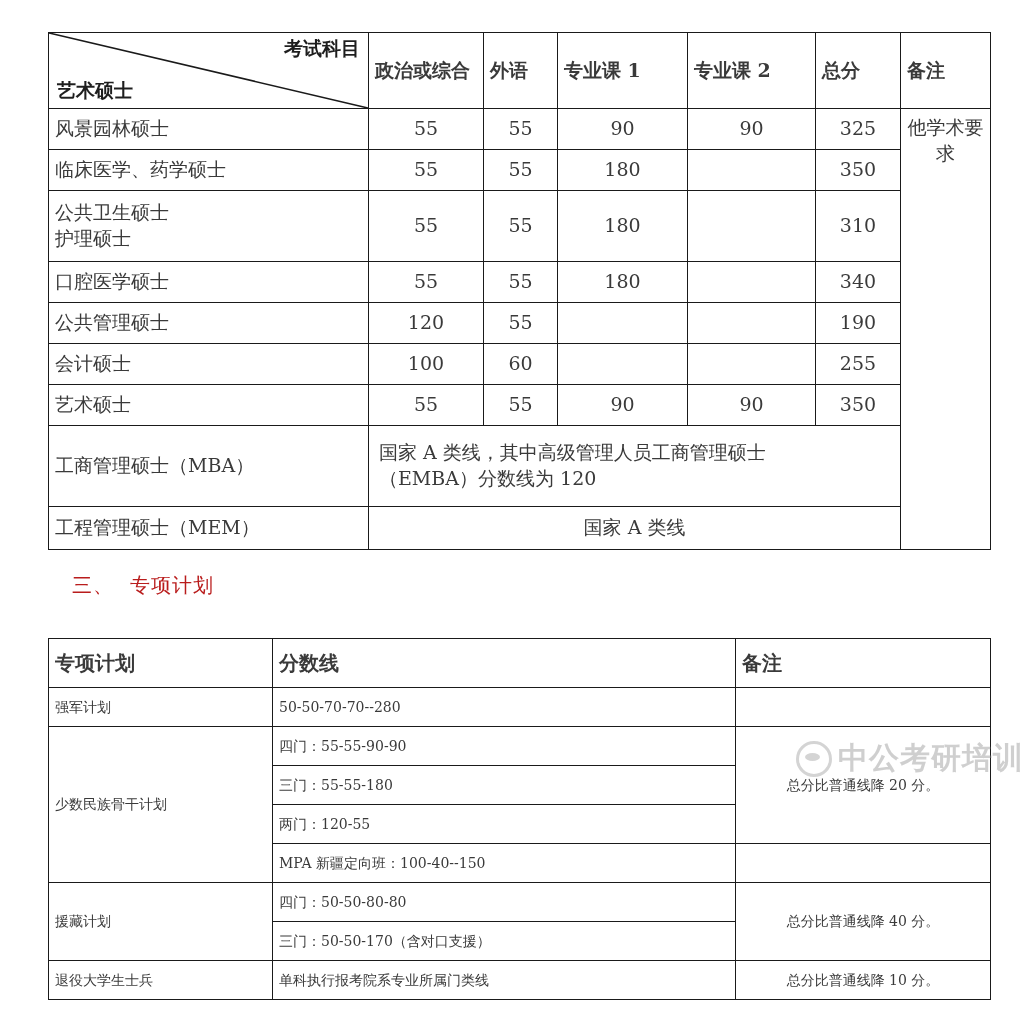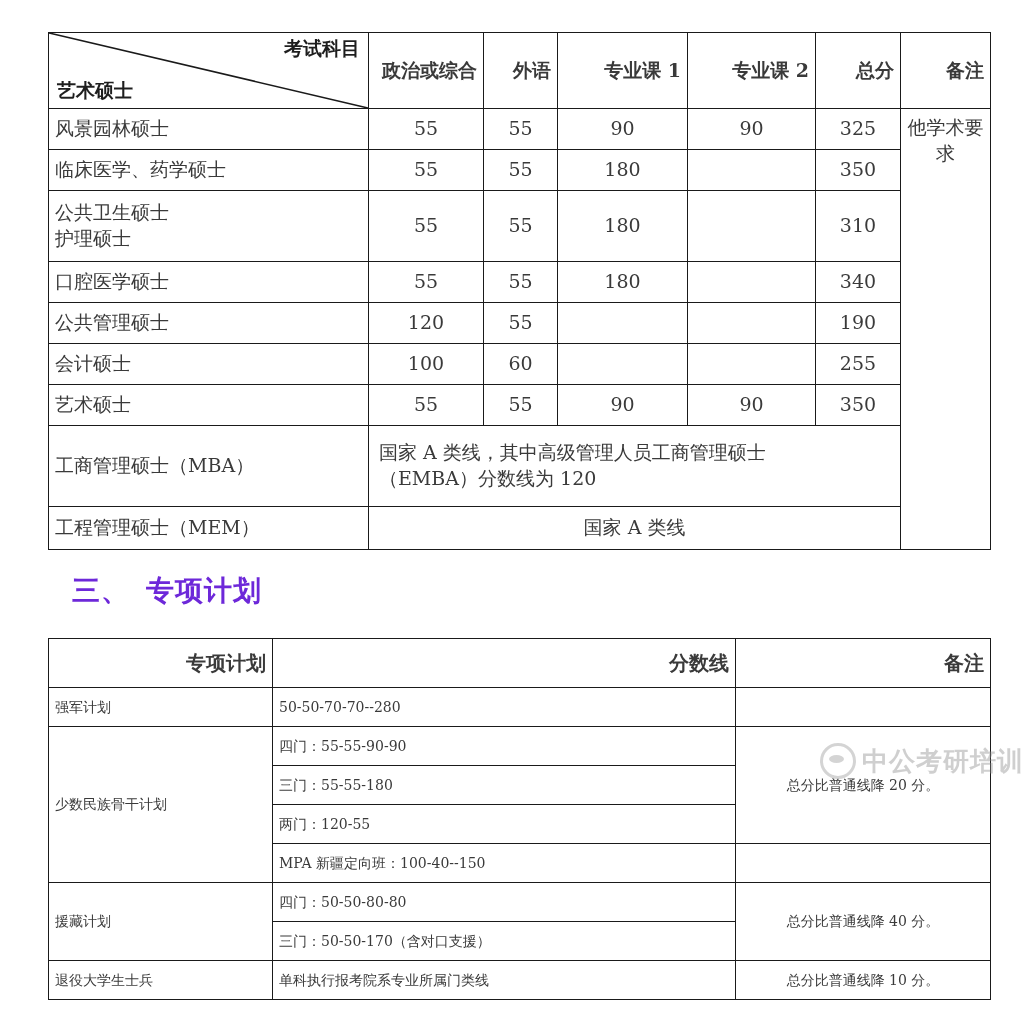--- a/index.html
+++ b/index.html
@@ -28,21 +28,21 @@
     border: 1.6px solid #1a1a1a;
     padding: 2px 6px;
     font-size: 19px;
     line-height: 1.35;
     color: #3a3a3a;
     vertical-align: middle;
     font-family: "DejaVu Serif", "Liberation Serif", serif;
   }
   td.hd {
     font-weight: bold;
-    text-align: right;
+    text-align: left;
     color: #1e1e1e;
   }
   td.num { text-align: center; }
   td.ctr { text-align: center; }
   td.lft { text-align: left; }
   td.blank { }
 
   
   #table-majors {
     position: absolute;
@@ -91,23 +91,23 @@
     padding-top: 6px !important;
     line-height: 1.45;
   }
   .mba-cell { line-height: 1.8; padding: 6px 10px !important; }
 
   
   #section-heading {
     position: absolute;
     left: 72px;
     top: 572px;
-    font-size: 28px;
-    font-weight: bold;
-    color: #6d28d9;
+    font-size: 20px;
+    font-weight: normal;
+    color: #b91c1c;
     letter-spacing: 1px;
     font-family: "DejaVu Serif", "Liberation Serif", serif;
   }
   #section-heading .hnum { margin-right: 16px; }
 
   
   #table-programs {
     position: absolute;
     left: 48px;
     top: 638px;
@@ -150,21 +150,21 @@
   }
   #watermark .wm-logo::before {
     content: "";
     position: absolute;
     left: 6px; top: 9px;
     width: 15px; height: 8px;
     border-radius: 50%;
     background: #9a9a9a;
   }
   #watermark .wm-text {
-    font-size: 26px;
+    font-size: 30px;
     font-weight: bold;
     color: #8f8f8f;
     letter-spacing: 1px;
     font-family: "DejaVu Sans", "Liberation Sans", sans-serif;
   }
 </style>
 </head>
 <body>
 
 <div class="page">

